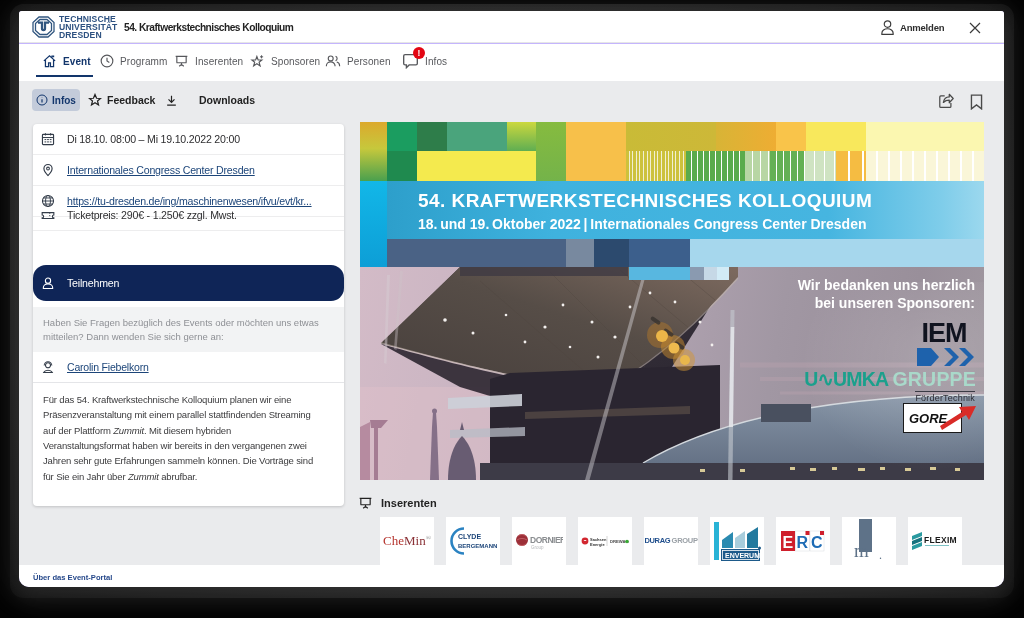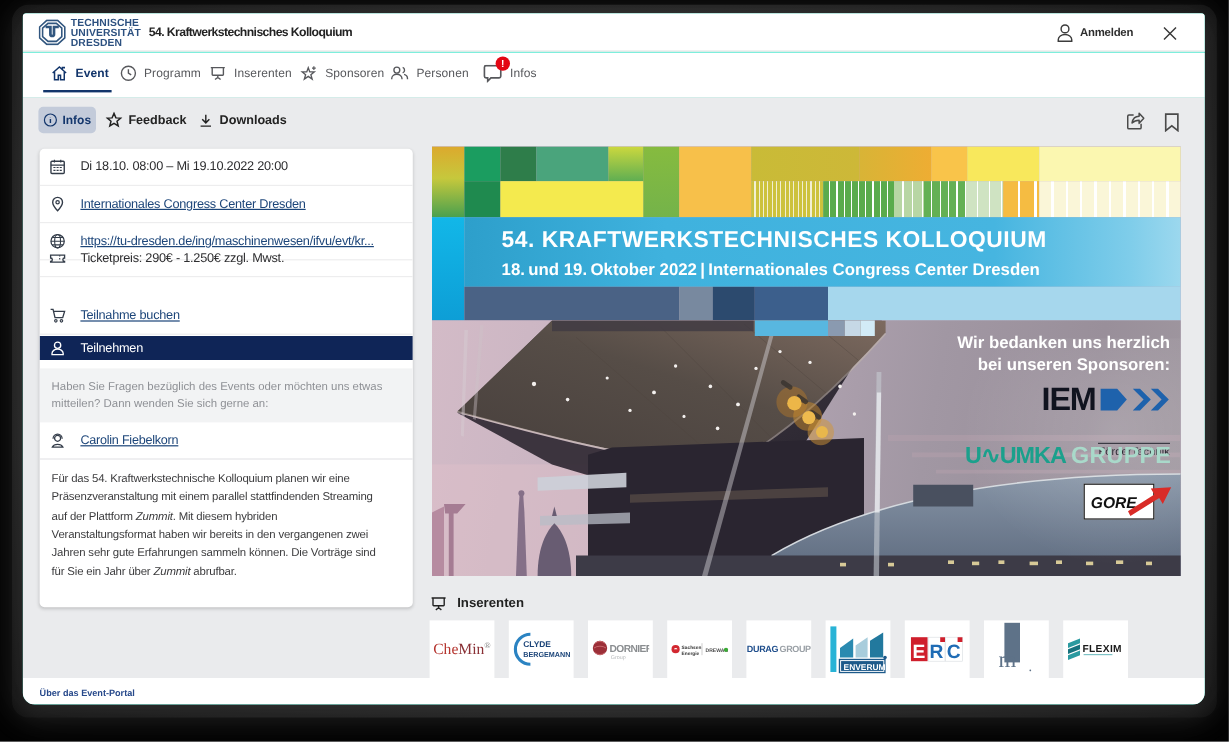--- a/index.html
+++ b/index.html
@@ -1,20 +1,20 @@
 <!DOCTYPE html>
 <html><head>
 <meta charset="utf-8">
 <style>
   * { margin:0; padding:0; box-sizing:border-box; }
   html,body { width:1024px; height:618px; overflow:hidden; }
   body { background:#020202; font-family:"Liberation Sans", sans-serif; }
   #glow { position:absolute; left:10px; top:4px; width:1004px; height:594px; border-radius:14px;
           background:radial-gradient(ellipse at 50% 45%, #232323 55%, #0a0a0a 100%); }
-  #win { position:absolute; left:19px; top:11px; width:985px; height:576px; background:#5eead4;
+  #win { position:absolute; left:19px; top:11px; width:985px; height:576px; background:#c4b5fd;
          border-radius:3px 3px 10px 10px; overflow:hidden;
          box-shadow:0 6px 22px 6px rgba(100,100,100,0.28), 0 0 55px 18px rgba(60,60,60,0.16); }
   .abs { position:absolute; }
   svg { display:block; }
   
   #hdr { left:0; top:0; width:985px; height:32px; background:#fff; border-bottom:1px solid #e6e6e6; }
   #navrow { left:0; top:33px; width:985px; height:37px; background:#fff; }
   #content { left:0; top:70px; width:985px; height:484px; background:#eaebed; }
   #footer { left:0; top:554px; width:985px; height:22px; background:#fff; }
   .navit { position:absolute; top:10px; display:flex; align-items:center; gap:6px;
@@ -26,21 +26,21 @@
   .crow { position:absolute; left:0; width:311px; height:31px; display:flex; align-items:center;
           border-bottom:1px solid #ededee; font-size:10.6px; color:#2e2e30; letter-spacing:-0.2px; }
   .crow .ic { width:14px; height:14px; margin-left:8px; flex:none; }
   .crow .tx { margin-left:12px; white-space:nowrap; }
   .blue { color:#1c4579;text-decoration:underline; }
   
   #banner { left:341px; top:111px; width:624px; height:358px; overflow:hidden; background:#b9a9bd; }
   #banner .b { position:absolute; }
   
   .lcard { position:absolute; top:506px; width:54px; height:47.5px; background:#fff;
-           display:flex; align-items:center; justify-content:center; overflow:hidden; }
+           display:flex; align-items:center; justify-content:center; overflow:hidden;margin-left:22px; }
 </style>
 </head>
 <body>
 <div id="glow"></div>
 <div id="win">
 
   <div id="hdr" class="abs">
 
     <svg class="abs" style="left:13px; top:5px;" width="23" height="22" viewBox="0 0 46 44">
       <g fill="none" stroke="#31567f" stroke-width="2.6">
@@ -117,21 +117,21 @@
         <path d="M12,10.5 V17 M12,7 v0.5" stroke="#13366c" stroke-width="2.4"></path>
       </svg>
     <span style="font-size:10px; font-weight:bold; color:#13366c;">Infos</span>
   </div>
   <div class="abs" style="left:69px; top:78px; height:22px; display:flex; align-items:center; gap:5px;">
     <svg width="14" height="14" viewBox="0 0 24 24">
         <path d="M12,2.5 L14.7,9 21.5,9.3 16.3,13.7 18,20.5 12,16.7 6,20.5 7.7,13.7 2.5,9.3 9.3,9 Z" fill="none" stroke="#222" stroke-width="2.1"></path>
       </svg>
     <span style="font-size:10.5px; font-weight:bold; color:#222;">Feedback</span>
   </div>
-  <div class="abs" style="left:146px; top:78px; height:22px; display:flex; align-items:center; gap:5px;">
+  <div class="abs" style="left:146px; top:78px; height:22px; display:flex; align-items:center; gap:21px;">
     <svg width="13" height="13" viewBox="0 0 24 24">
         <path d="M12,3 V15 M6.5,10 L12,15.5 17.5,10 M4,20.5 h16" fill="none" stroke="#222" stroke-width="2.2"></path>
       </svg>
     <span style="font-size:10.5px; font-weight:bold; color:#222;">Downloads</span>
   </div>
 
   <svg class="abs" style="left:919px; top:81px;" width="16" height="17" viewBox="0 0 24 26">
     <path d="M10,6 H4 a1.5,1.5 0 0 0 -1.5,1.5 V22 a1.5,1.5 0 0 0 1.5,1.5 H18 a1.5,1.5 0 0 0 1.5,-1.5 v-5" fill="none" stroke="#4a4a4a" stroke-width="1.9"></path>
     <path d="M8,16 C9,10 13,7.5 17,7.5 V3.5 L23,10 17,16.5 v-4 C13.5,12.5 10.5,13.5 8,16 Z" fill="none" stroke="#4a4a4a" stroke-width="1.9" stroke-linejoin="round"></path>
   </svg>
@@ -162,29 +162,21 @@
         </svg>
       <span class="tx blue">https://tu-dresden.de/ing/maschinenwesen/ifvu/evt/kr...</span>
     </div>
     <div class="crow" style="top:76px;">
       <svg class="ic" viewBox="0 0 24 24">
           <path d="M2,7 h20 v4 a2.5,2.5 0 0 0 0,5 v1 H2 v-1 a2.5,2.5 0 0 0 0,-5 Z" fill="none" stroke="#333c49" stroke-width="1.9" transform="translate(0,1)"></path>
           <path d="M15,8 v2 M15,12 v2" stroke="#333c49" stroke-width="1.6"></path>
         </svg>
       <span class="tx">Ticketpreis: 290€ - 1.250€ zzgl. Mwst.</span>
     </div>
-    <div class="crow" style="top:124px;">
-      <svg class="ic" viewBox="0 0 24 24">
-          <path d="M2,3 h3.5 l2.8,12 h11 l2.7,-9 H6" fill="none" stroke="#333c49" stroke-width="1.9"></path>
-          <circle cx="9.5" cy="19.5" r="1.8" fill="none" stroke="#333c49" stroke-width="1.6"></circle>
-          <circle cx="17.5" cy="19.5" r="1.8" fill="none" stroke="#333c49" stroke-width="1.6"></circle>
-        </svg>
-      <span class="tx blue">Teilnahme buchen</span>
-    </div>
-    <div class="crow" style="top:156px; height:20px; background:#0f2557; border-bottom:none; color:#fff;">
+    <div class="crow" style="top:141px; height:36px; background:#0f2557; border-bottom:none; color:#fff;border-radius:13px;">
       <svg class="ic" viewBox="0 0 24 24">
           <circle cx="12" cy="8" r="4.5" fill="none" stroke="#fff" stroke-width="1.9"></circle>
           <path d="M4,21.5 v-1.5 a8,6.5 0 0 1 16,0 v1.5 z" fill="none" stroke="#fff" stroke-width="1.9"></path>
         </svg>
       <span class="tx">Teilnehmen</span>
     </div>
     <div class="abs" style="left:0; top:183px; width:311px; height:45px; background:#f2f3f4; font-size:9.5px; color:#8e9095; line-height:13.5px; padding:9px 14px 0 10px;">Haben Sie Fragen bezüglich des Events oder möchten uns etwas mitteilen? Dann wenden Sie sich gerne an:</div>
     <div class="crow" style="top:228px; height:31px; border-bottom:1px solid #e4e5e8;">
       <svg class="ic" viewBox="0 0 24 24">
           <circle cx="12" cy="9" r="4.3" fill="none" stroke="#333c49" stroke-width="1.8"></circle>
@@ -343,21 +335,21 @@
 
     <div class="b" style="left:269px; top:145px; width:61px; height:13px; background:#58b7e0;"></div>
     <div class="b" style="left:330px; top:145px; width:14px; height:13px; background:#8a9ab0;"></div>
     <div class="b" style="left:344px; top:145px; width:13px; height:13px; background:#c6d8e6;"></div>
     <div class="b" style="left:357px; top:145px; width:12px; height:13px; background:#d2ebf6;"></div>
     <div class="b" style="left:440px; top:160px; width:184px; height:190px; background:radial-gradient(ellipse at 70% 40%, rgba(255,255,255,0.16), rgba(255,255,255,0) 70%);"></div>
 
     <div class="b" style="right:9px; top:154px; width:300px; text-align:right; font-size:14px; font-weight:bold; color:#fff; line-height:18px;">Wir bedanken uns herzlich<br>bei unseren Sponsoren:</div>
 
     <div class="b" style="right:9px; top:198px; width:220px; text-align:right;">
-      <div style="display:inline-flex; align-items:center;">
+      <div style="display:inline-flex; align-items:center;flex-direction:column;">
         <span style="font-size:27px; font-weight:bold; color:#10131f; letter-spacing:-1px; line-height:26px;">IEM</span>
         <svg width="58" height="22" viewBox="0 0 58 22" style="margin-left:4px;">
           <path d="M0,2 h14 l8,9 -8,9 h-14 Z" fill="#1e62ac"></path>
           <path d="M27,2 l9,9 -9,9 h6 l9,-9 -9,-9 Z" fill="#1e62ac"></path>
           <path d="M42,2 l9,9 -9,9 h6 l9,-9 -9,-9 Z" fill="#1e62ac"></path>
         </svg>
       </div>
       <div style="margin-top:19px;"><span style="font-size:9px; color:#2c2c34; letter-spacing:0.2px; border-top:1px solid #3a3a44; display:inline-block; padding-top:1px;">FörderTechnik</span></div>
     </div>
 

